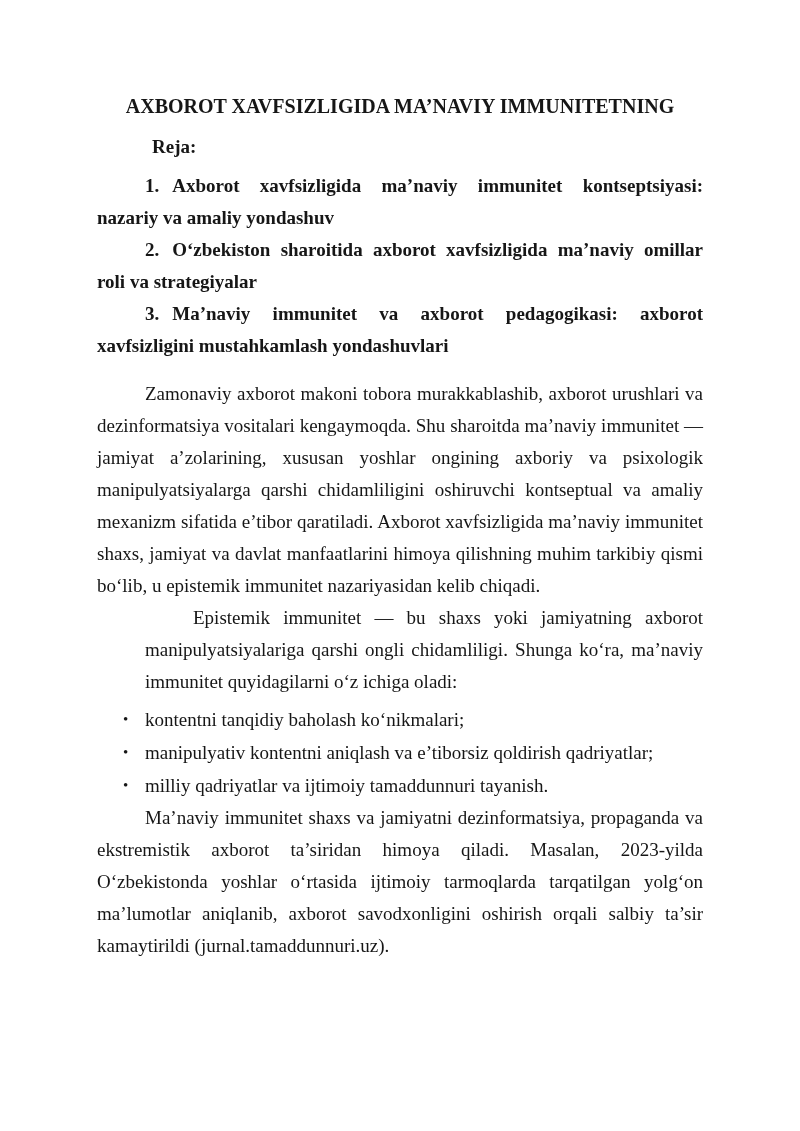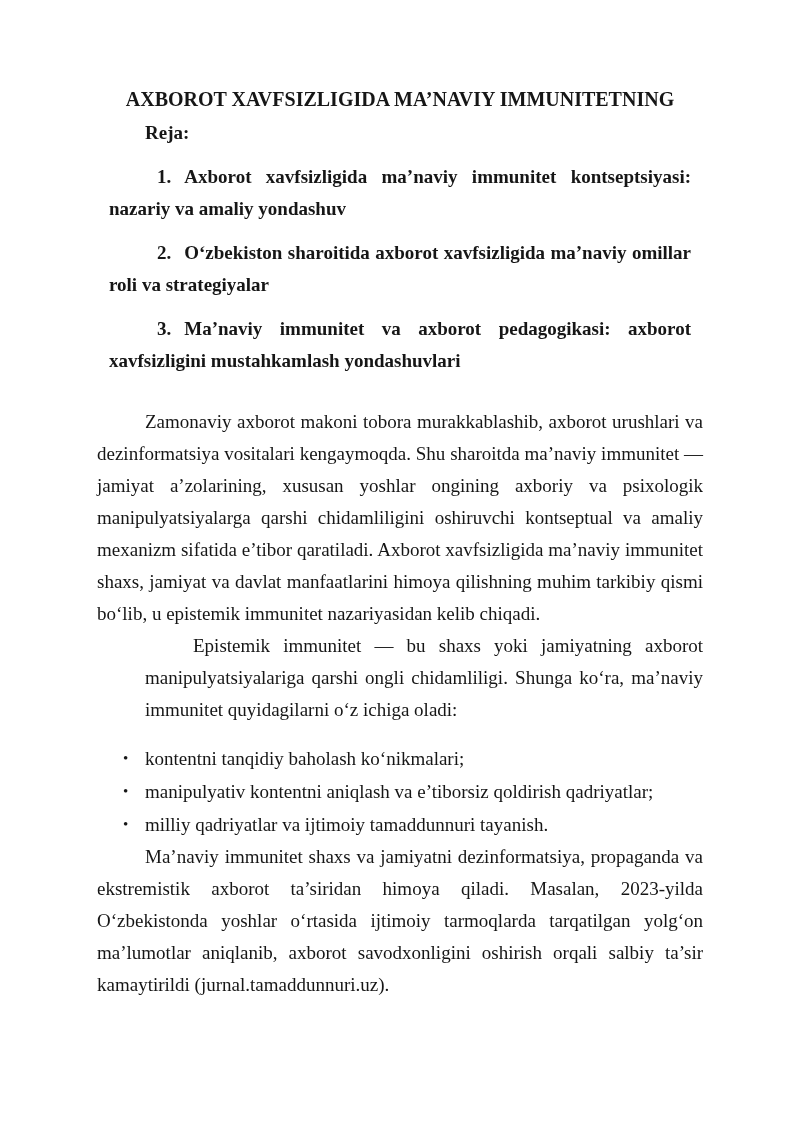--- a/index.html
+++ b/index.html
@@ -14,58 +14,58 @@
     background: #ffffff;
     color: #161616;
     font-family: "Liberation Serif", "DejaVu Serif", serif;
     font-size: 19px;
     overflow: hidden;
     box-sizing: border-box;
   }
   .content {
     position: absolute;
     left: 97px;
-    top: 81px;
+    top: 88px;
     width: 606px;
   }
   .doc-title {
     text-align: center;
     font-weight: bold;
     font-size: 20px;
     line-height: 36px;
     margin: 0;
   }
   .reja {
     font-weight: bold;
     line-height: 32px;
     text-indent: 48px;
-    margin: 0;
+    margin: 7px;
   }
   .plan-item {
     font-weight: bold;
     line-height: 32px;
     text-indent: 48px;
     text-align: justify;
-    margin: 12px;
+    margin: 0;
   }
   .plan-item .num {
     padding-right: 13px;
   }
   .body-para {
     line-height: 32px;
     text-indent: 48px;
     text-align: justify;
     margin: 0;
   }
   .body-para.first {
-    margin-top: 29px;
+    margin-top: 16px;
   }
   .indented-para {
     line-height: 32px;
-    margin: 0 0 16px 48px;
+    margin: 0 0 5px 48px;
     text-indent: 48px;
     text-align: justify;
   }
   .bullet-list {
     list-style: none;
     margin: 0;
     padding: 0;
   }
   .bullet-list li {
     position: relative;

